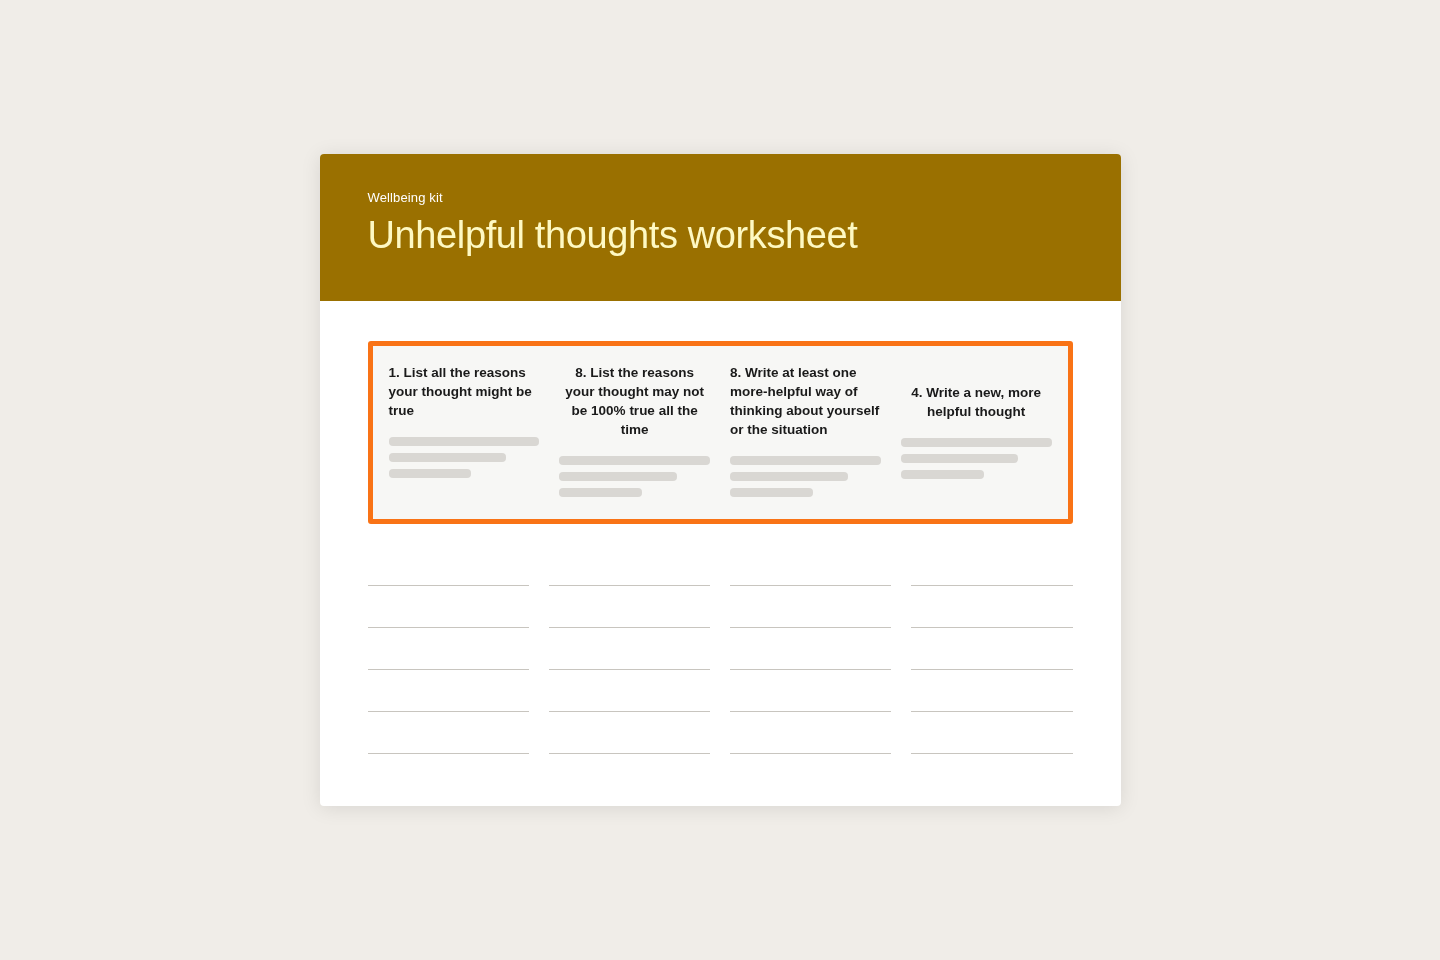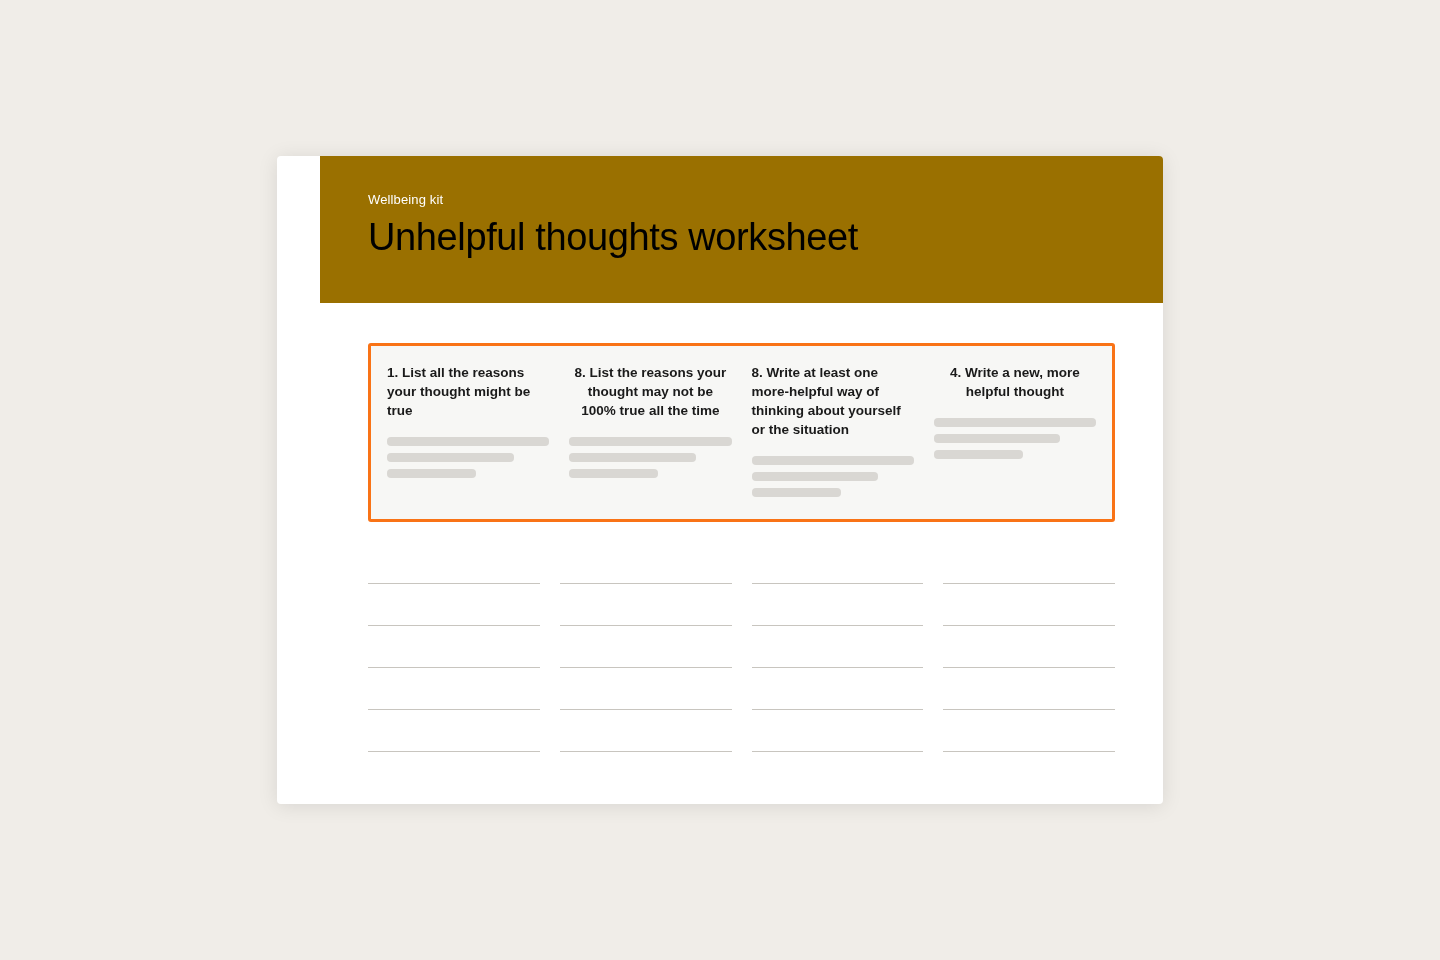--- a/index.html
+++ b/index.html
@@ -14,43 +14,42 @@
       display: flex;
       justify-content: center;
       align-items: center;
       min-height: 100vh;
       width: 1440px;
       height: 960px;
       overflow: hidden;
     }
 
     .worksheet-container {
-      width: 886px;
+      width: 801px;
       background: #ffffff;
       border-radius: 4px;
       box-shadow: 0 2px 20px rgba(0,0,0,0.1);
       overflow: hidden;
-      padding-left: 43px;
     }
 
     .header {
       background-color: #9a7000;
       padding: 36px 48px 44px 48px;
     }
 
     .header-kit-label {
       color: #ffffff;
       font-size: 13px;
       font-weight: 400;
       margin-bottom: 10px;
       letter-spacing: 0.01em;
     }
 
     .header-title {
-      color: #000000;
+      color: #fef9c3;
       font-size: 38px;
       font-weight: 300;
       letter-spacing: -0.01em;
       line-height: 1.1;
     }
 
     .content-area {
       padding: 40px 48px 48px 48px;
     }
 
@@ -63,21 +62,21 @@
     .column-header {
       font-size: 13.5px;
       font-weight: 700;
       color: #1a1a1a;
       line-height: 1.4;
       margin-bottom: 16px;
     }
 
     .highlighted-row {
       background: #f7f7f5;
-      border: 3px solid #f97316;
+      border: 5px solid #f97316;
       border-radius: 3px;
       padding: 18px 16px 22px 16px;
       margin-bottom: 24px;
     }
 
     .highlighted-row .columns-grid {
       align-items: flex-start;
     }
 
     .skeleton-lines {
@@ -154,21 +153,21 @@
         <div class="col-3">
           <div class="column-header">8. Write at least one more-helpful way of thinking about yourself or the situation</div>
           <div class="skeleton-lines">
             <div class="skeleton-line long"></div>
             <div class="skeleton-line medium"></div>
             <div class="skeleton-line short"></div>
           </div>
         </div>
 
         <div class="col-4">
-          <div class="column-header" style="text-align:center;">4. Write a new, more helpful thought</div>
+          <div class="column-header" style="text-align:center;margin-top:20px;">4. Write a new, more helpful thought</div>
           <div class="skeleton-lines">
             <div class="skeleton-line long"></div>
             <div class="skeleton-line medium"></div>
             <div class="skeleton-line short"></div>
           </div>
         </div>
 
       </div>
     </div>
 

